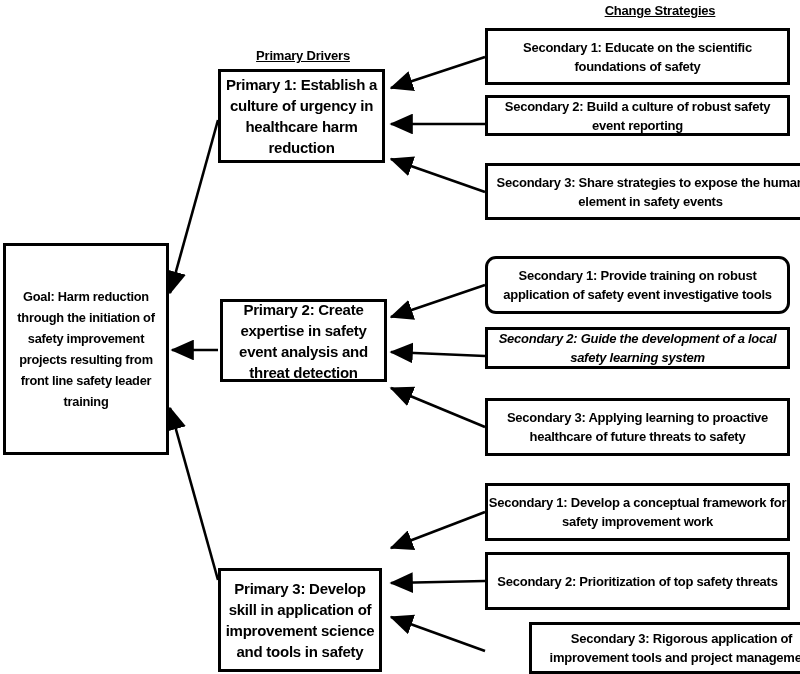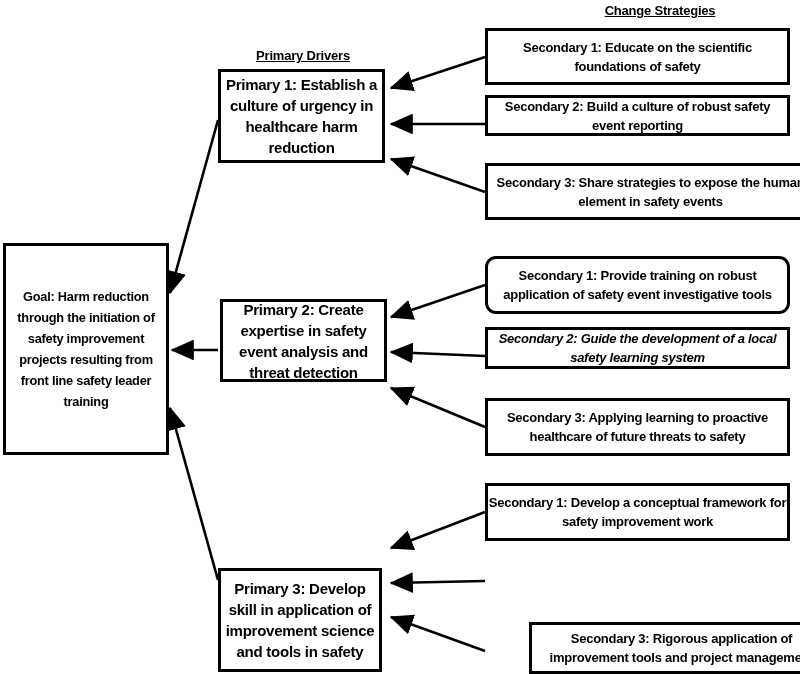--- a/index.html
+++ b/index.html
@@ -135,18 +135,21 @@
   </div>
 
   <div class="node secondary-node" style="left:485px; top:398px; width:305px; height:58px;">
     <div class="inner body">Secondary 3: Applying learning to proactive healthcare of future threats to safety</div>
   </div>
 
   <div class="node secondary-node" style="left:485px; top:483px; width:305px; height:58px;">
     <div class="inner body">Secondary 1: Develop a conceptual framework for safety improvement work</div>
   </div>
 
+  <div class="node secondary-node" style="left:485px; top:552px; width:305px; height:58px;">
+    <div class="inner body">Secondary 2: Prioritization of top safety threats</div>
+  </div>
 
   <div class="node secondary-node" style="left:485px; top:622px; width:305px; height:52px;margin-left:44px;">
     <div class="inner body">Secondary 3: Rigorous application of improvement tools and project management</div>
   </div>
 
 </div>
 
 </body></html>

